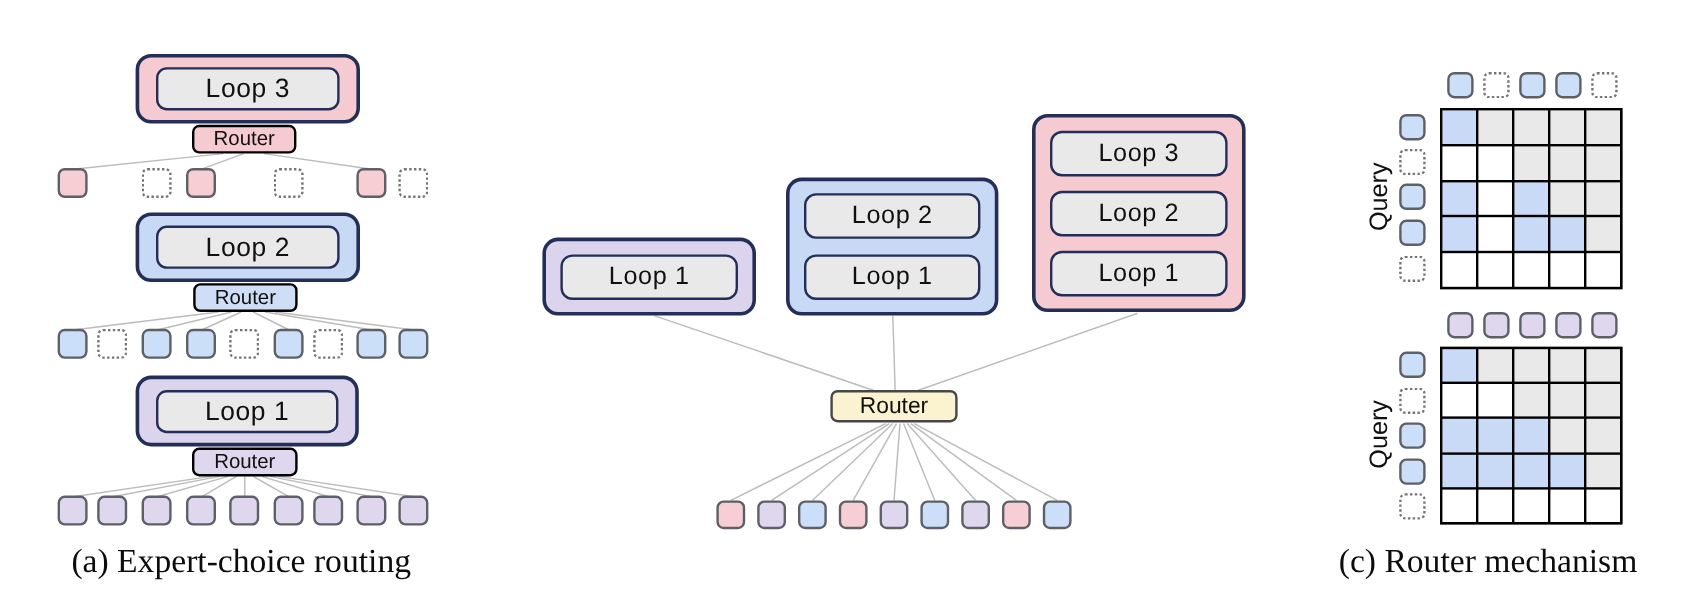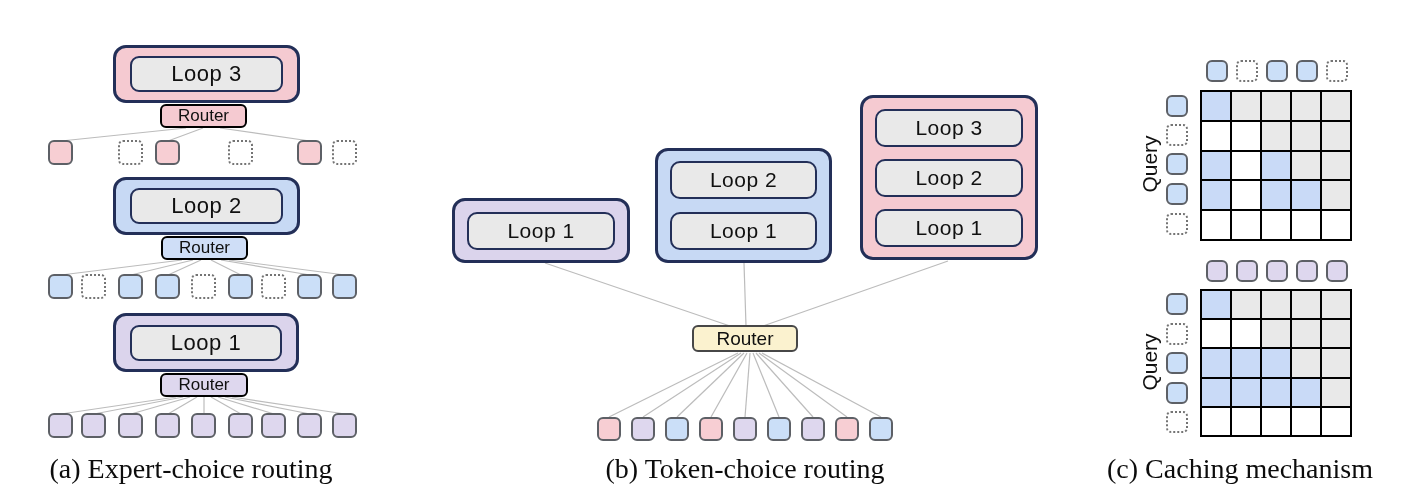--- a/index.html
+++ b/index.html
@@ -86,21 +86,21 @@
   .vlabel{width:152px;transform:rotate(-90deg);transform-origin:center;}
   #c-query-label1{left:1074px;top:152px;}
   #c-query-label2{left:1074px;top:350px;}
 
   
   .caption{
     position:absolute;top:453px;width:300px;z-index:2;
     font-family:"Liberation Serif", serif;font-size:28px;color:#0c0c0c;
     text-align:center;white-space:nowrap;
   }
-  #cap-a{left:41px;}
+  #cap-a{left:51px;}
   #cap-b{left:595px;}
   #cap-c{left:1090px;}
 </style>
 </head>
 <body>
 
 <div id="canvas">
 
   <svg id="connectors" width="1406" height="502">
     <g stroke="#bcbcbc" stroke-width="1.2" fill="none">
@@ -234,21 +234,20 @@
       <div class="token tok-purple" style="left: 631px; top: 417px; width: 24px; height: 24px;"></div>
       <div class="token tok-blue" style="left: 665px; top: 417px; width: 24px; height: 24px;"></div>
       <div class="token tok-pink" style="left: 699px; top: 417px; width: 24px; height: 24px;"></div>
       <div class="token tok-purple" style="left: 733px; top: 417px; width: 24px; height: 24px;"></div>
       <div class="token tok-blue" style="left: 767px; top: 417px; width: 24px; height: 24px;"></div>
       <div class="token tok-purple" style="left: 801px; top: 417px; width: 24px; height: 24px;"></div>
       <div class="token tok-pink" style="left: 835px; top: 417px; width: 24px; height: 24px;"></div>
       <div class="token tok-blue" style="left: 869px; top: 417px; width: 24px; height: 24px;"></div>
     </div>
 
-  <div id="cap-b" class="caption">(b) Token-choice routing</div>
 
   <div id="c-query-label1" class="axis-label vlabel">Query</div>
   <div id="c-query-label2" class="axis-label vlabel">Query</div>
 
   <div id="c-key1" class="token-layer">
       <div class="token tok-blue" style="left: 1206px; top: 60px; width: 22px; height: 22px;"></div>
       <div class="token tok-dotted" style="left: 1236px; top: 60px; width: 22px; height: 22px;"></div>
       <div class="token tok-blue" style="left: 1266px; top: 60px; width: 22px; height: 22px;"></div>
       <div class="token tok-blue" style="left: 1296px; top: 60px; width: 22px; height: 22px;"></div>
       <div class="token tok-dotted" style="left: 1326px; top: 60px; width: 22px; height: 22px;"></div>
@@ -323,14 +322,14 @@
       <div class="cell cell-blue"></div>
       <div class="cell cell-blue"></div>
       <div class="cell cell-gray"></div>
       <div class="cell cell-white"></div>
       <div class="cell cell-white"></div>
       <div class="cell cell-white"></div>
       <div class="cell cell-white"></div>
       <div class="cell cell-white"></div>
     </div>
 
-  <div id="cap-c" class="caption">(c) Caching mechanism</div>
+  <div id="cap-c" class="caption">(c) Router mechanism</div>
 </div>
 
 </body></html>

